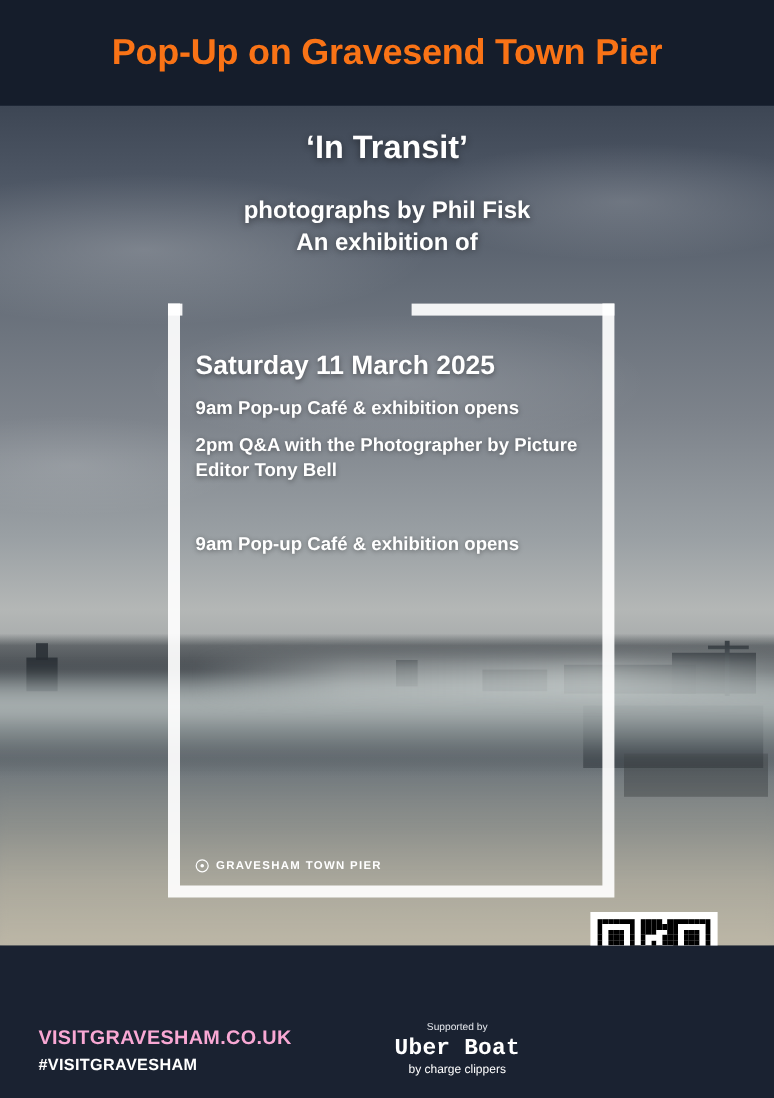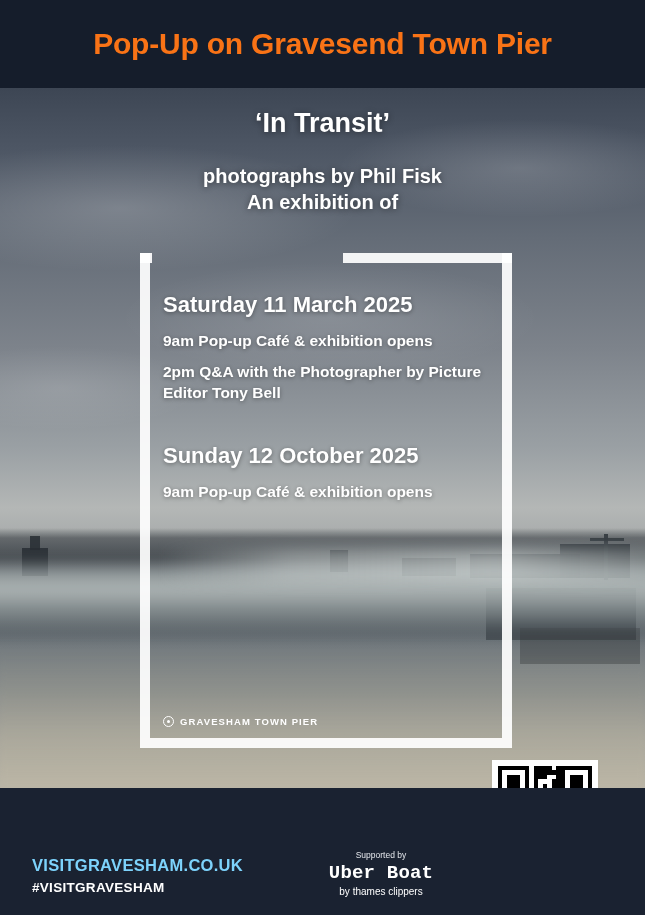--- a/index.html
+++ b/index.html
@@ -160,21 +160,21 @@
   .footer {
     position: absolute; left: 0; top: 788px; width: 645px; height: 127px;
     background: #1a2231;
   }
   .footnote {
     position: absolute; left: 32px; top: 26px;
     color: #d7dbe2; font-size: 9.5px; font-weight: bold;
   }
   .visit {
     position: absolute; left: 32px; top: 68px;
-    color: #7dd3fc; font-size: 16.5px; font-weight: bold; letter-spacing: 0.3px;
+    color: #f9a8d4; font-size: 16.5px; font-weight: bold; letter-spacing: 0.3px;
   }
   .hashtag {
     position: absolute; left: 32px; top: 92px;
     color: #ffffff; font-size: 13.5px; font-weight: bold; letter-spacing: 0.3px;
   }
   .supported {
     position: absolute; left: 326px; top: 62px; width: 110px;
     color: #e4e7ec; font-size: 8.5px; text-align: center;
   }
   .uber {
@@ -248,21 +248,20 @@
   <div class="frame-top-right"></div>
 
   <div class="schedule">
     <div>
       <div class="day">Saturday 11 March 2025</div>
       <div class="ev">9am Pop-up Café &amp; exhibition opens</div>
       <div class="ev">2pm Q&amp;A with the Photographer by Picture Editor Tony Bell</div>
     </div>
     <div class="gap"></div>
     <div>
-      <div class="day">Sunday 12 October 2025</div>
       <div class="ev">9am Pop-up Café &amp; exhibition opens</div>
     </div>
   </div>
 
   <div class="loc">
     <span class="pin"></span>
     <span>GRAVESHAM TOWN PIER</span>
   </div>
 
   <div class="qr">
@@ -668,18 +667,18 @@
         <i style="background: rgb(255, 255, 255);"></i>
       </div>
   </div>
 
   <div class="footer">
     <div class="visit">VISITGRAVESHAM.CO.UK</div>
     <div class="hashtag">#VISITGRAVESHAM</div>
     <div class="supported">Supported by</div>
     <div class="uber">
       <div class="u1">Uber Boat</div>
-      <div class="u2">by thames clippers</div>
+      <div class="u2">by charge clippers</div>
     </div>
   </div>
 
 
 </div>
 
 </body></html>

